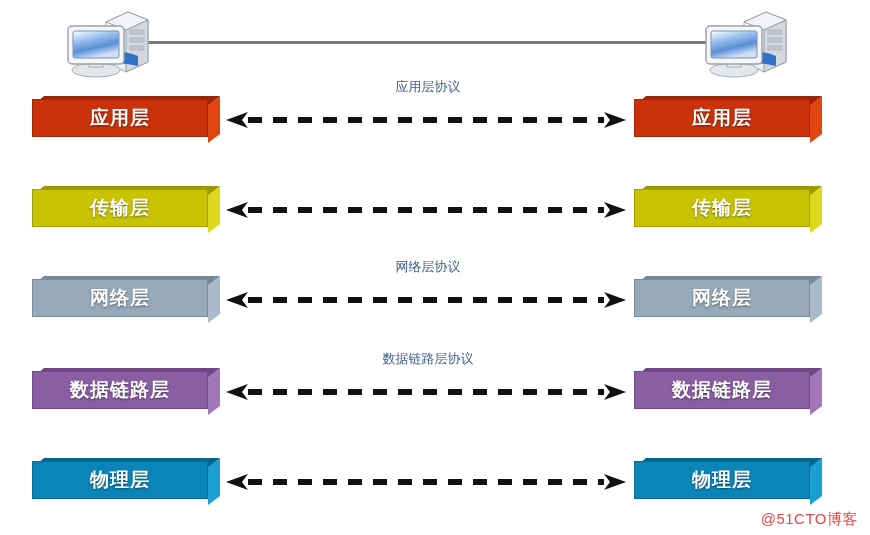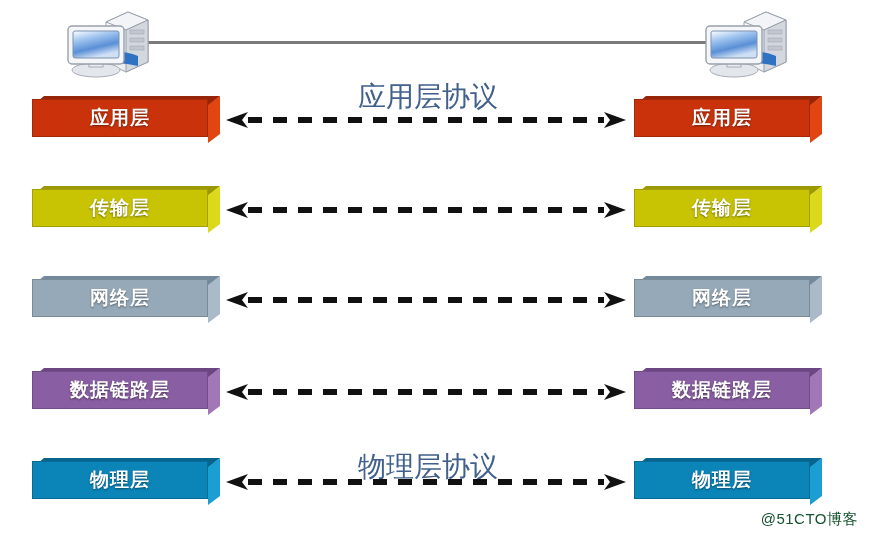--- a/index.html
+++ b/index.html
@@ -84,21 +84,21 @@
     text-shadow: 0 1px 2px rgba(0,0,0,0.45);
     white-space: nowrap;
   }
 
   
   .protocol-label {
     position: absolute;
     width: 400px;
     text-align: center;
     color: #41618c;
-    font-size: 28px;
+    font-size: 13px;
     white-space: nowrap;
   }
 
   
   .arrow-row {
     position: absolute;
     height: 16px;
   }
   .arrow-dash {
     position: absolute;
@@ -118,21 +118,21 @@
     height: 16px;
   }
   .arrow-head.left  { left: 0; }
   .arrow-head.right { right: 0; }
 
   
   .watermark {
     position: absolute;
     right: 12px;
     bottom: 6px;
-    color: #14532d;
+    color: #ef4444;
     font-size: 15px;
     letter-spacing: 0.5px;
   }
 </style>
 </head>
 <body>
 
 <div id="stage">
 
   <div class="link-line"></div>
@@ -248,20 +248,21 @@
     </div>
   </div>
   <div class="layer-box" style="left:634px; top:186px;">
     <div class="bevel-top" style="background:#9b9803;"></div>
     <div class="bevel-side" style="background:#dcd81b;"></div>
     <div class="box-face" style="background:#c8c404;">
       <span class="box-label">传输层</span>
     </div>
   </div>
 
+  <div class="protocol-label" style="left:228px; top:258px;">网络层协议</div>
   <div class="layer-box" style="left:32px; top:276px;">
     <div class="bevel-top" style="background:#748a9c;"></div>
     <div class="bevel-side" style="background:#aabac8;"></div>
     <div class="box-face" style="background:#95a9b9;">
       <span class="box-label">网络层</span>
     </div>
   </div>
   <div class="arrow-row" style="left:226px; top:292px; width:400px;">
     <div class="arrow-head left">
       <svg width="24" height="16" viewBox="0 0 24 16">
@@ -276,20 +277,21 @@
     </div>
   </div>
   <div class="layer-box" style="left:634px; top:276px;">
     <div class="bevel-top" style="background:#748a9c;"></div>
     <div class="bevel-side" style="background:#aabac8;"></div>
     <div class="box-face" style="background:#95a9b9;">
       <span class="box-label">网络层</span>
     </div>
   </div>
 
+  <div class="protocol-label" style="left:228px; top:350px;">数据链路层协议</div>
   <div class="layer-box" style="left:32px; top:368px;">
     <div class="bevel-top" style="background:#6c4682;"></div>
     <div class="bevel-side" style="background:#a177b8;"></div>
     <div class="box-face" style="background:#8a5ea3;">
       <span class="box-label">数据链路层</span>
     </div>
   </div>
   <div class="arrow-row" style="left:226px; top:384px; width:400px;">
     <div class="arrow-head left">
       <svg width="24" height="16" viewBox="0 0 24 16">
@@ -304,21 +306,20 @@
     </div>
   </div>
   <div class="layer-box" style="left:634px; top:368px;">
     <div class="bevel-top" style="background:#6c4682;"></div>
     <div class="bevel-side" style="background:#a177b8;"></div>
     <div class="box-face" style="background:#8a5ea3;">
       <span class="box-label">数据链路层</span>
     </div>
   </div>
 
-  <div class="protocol-label" style="left:228px; top:448px;">物理层协议</div>
   <div class="layer-box" style="left:32px; top:458px;">
     <div class="bevel-top" style="background:#07648c;"></div>
     <div class="bevel-side" style="background:#1b9ed2;"></div>
     <div class="box-face" style="background:#0b84b8;">
       <span class="box-label">物理层</span>
     </div>
   </div>
   <div class="arrow-row" style="left:226px; top:474px; width:400px;">
     <div class="arrow-head left">
       <svg width="24" height="16" viewBox="0 0 24 16">

